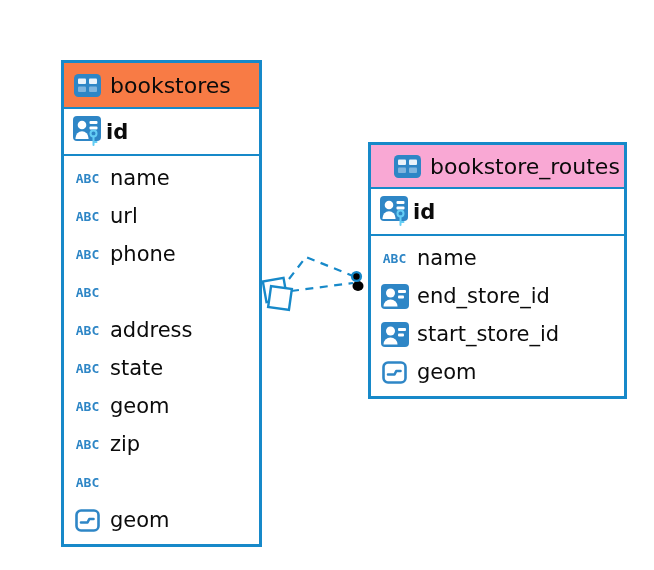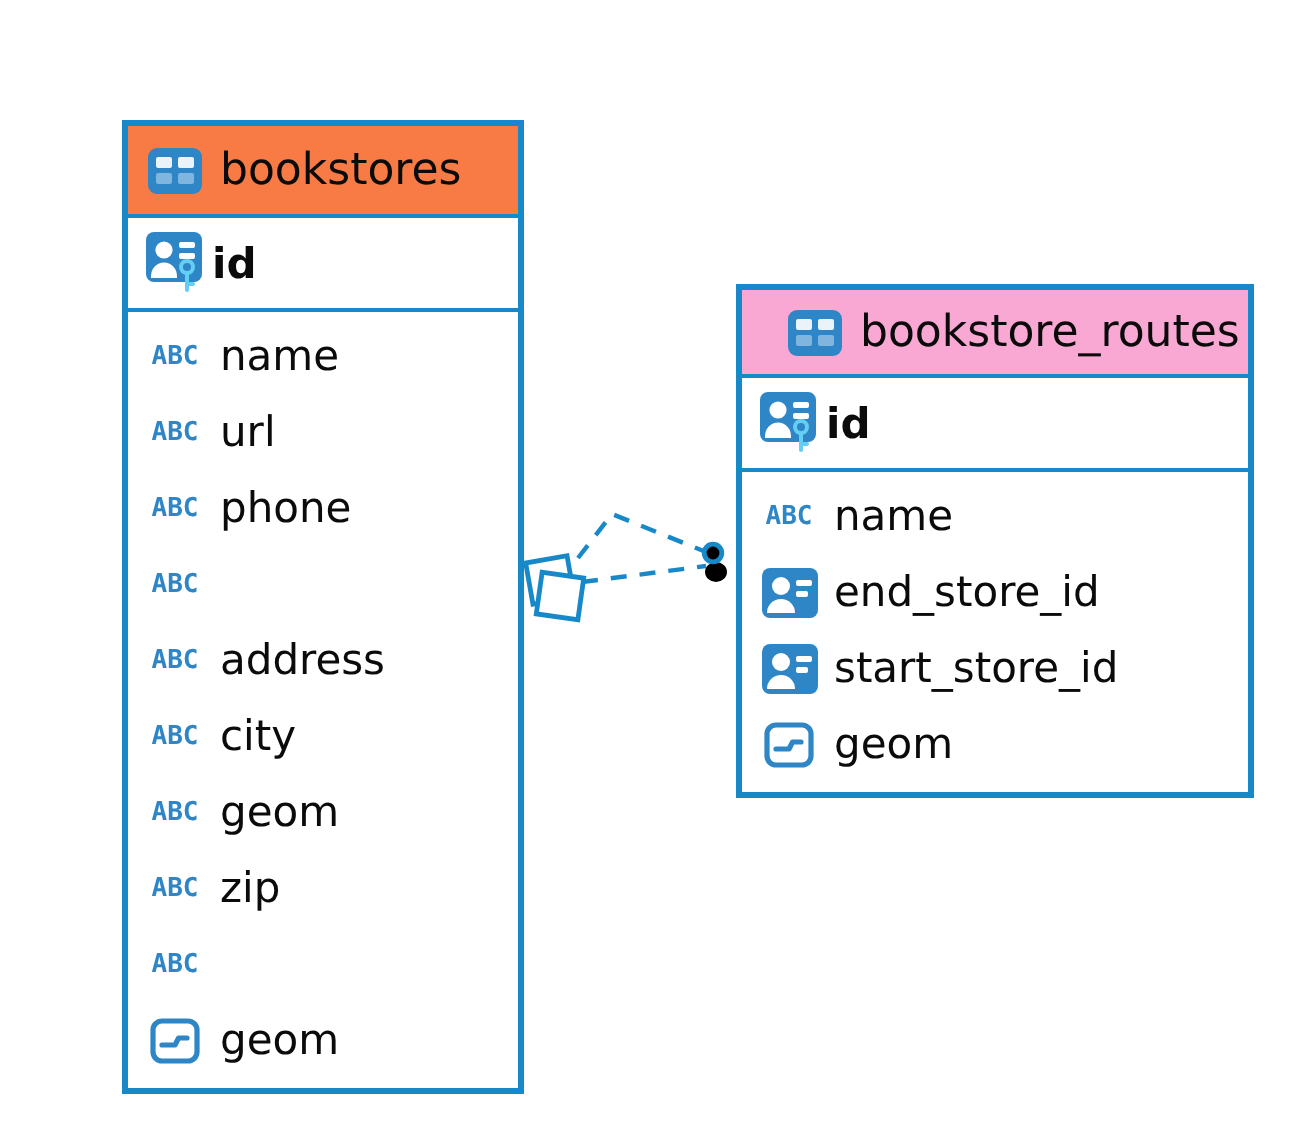--- a/index.html
+++ b/index.html
@@ -108,21 +108,21 @@
         <div class="row">
           <span class="icon">
             <span class="abc">ABC</span>
           </span>
           <span>address</span>
         </div>
         <div class="row">
           <span class="icon">
             <span class="abc">ABC</span>
           </span>
-          <span>city</span>
+          <span>state</span>
         </div>
         <div class="row">
           <span class="icon">
             <span class="abc">ABC</span>
           </span>
           <span>geom</span>
         </div>
         <div class="row">
           <span class="icon">
             <span class="abc">ABC</span>

